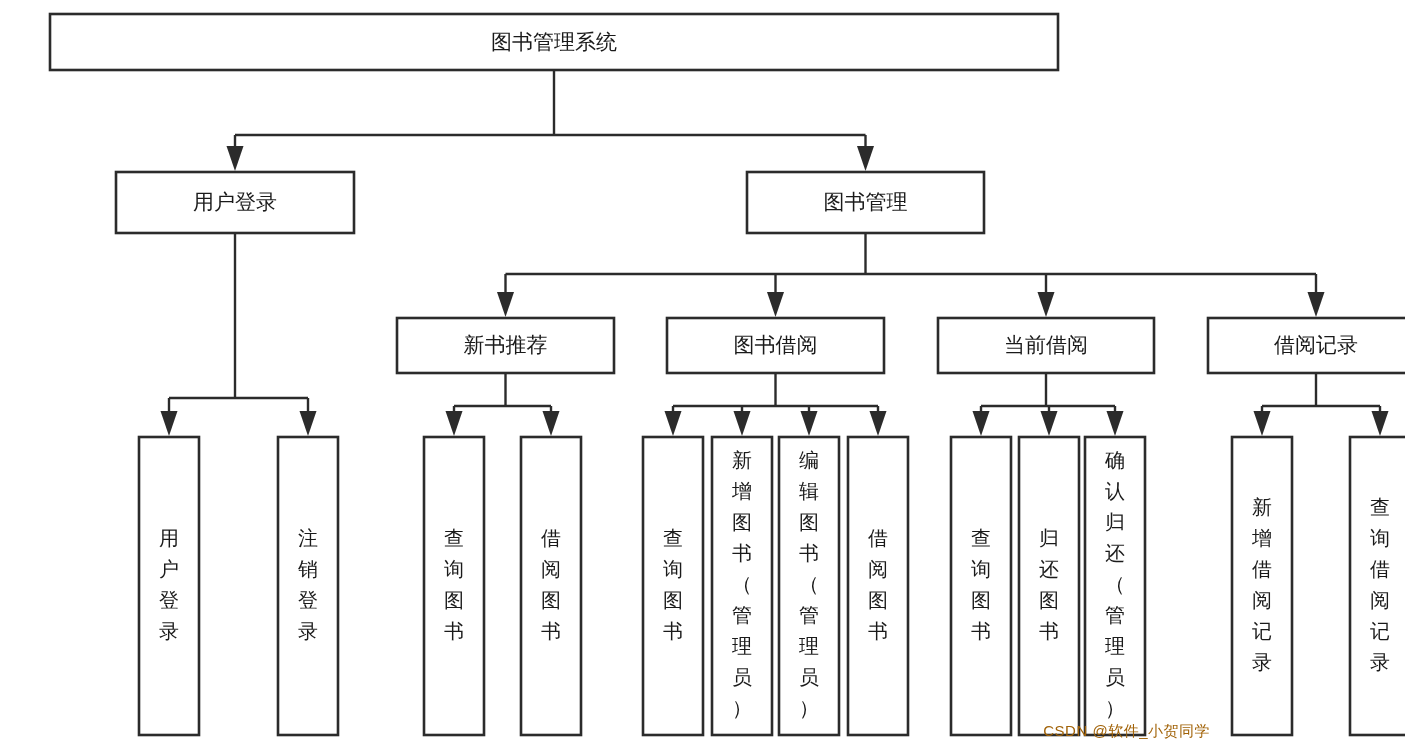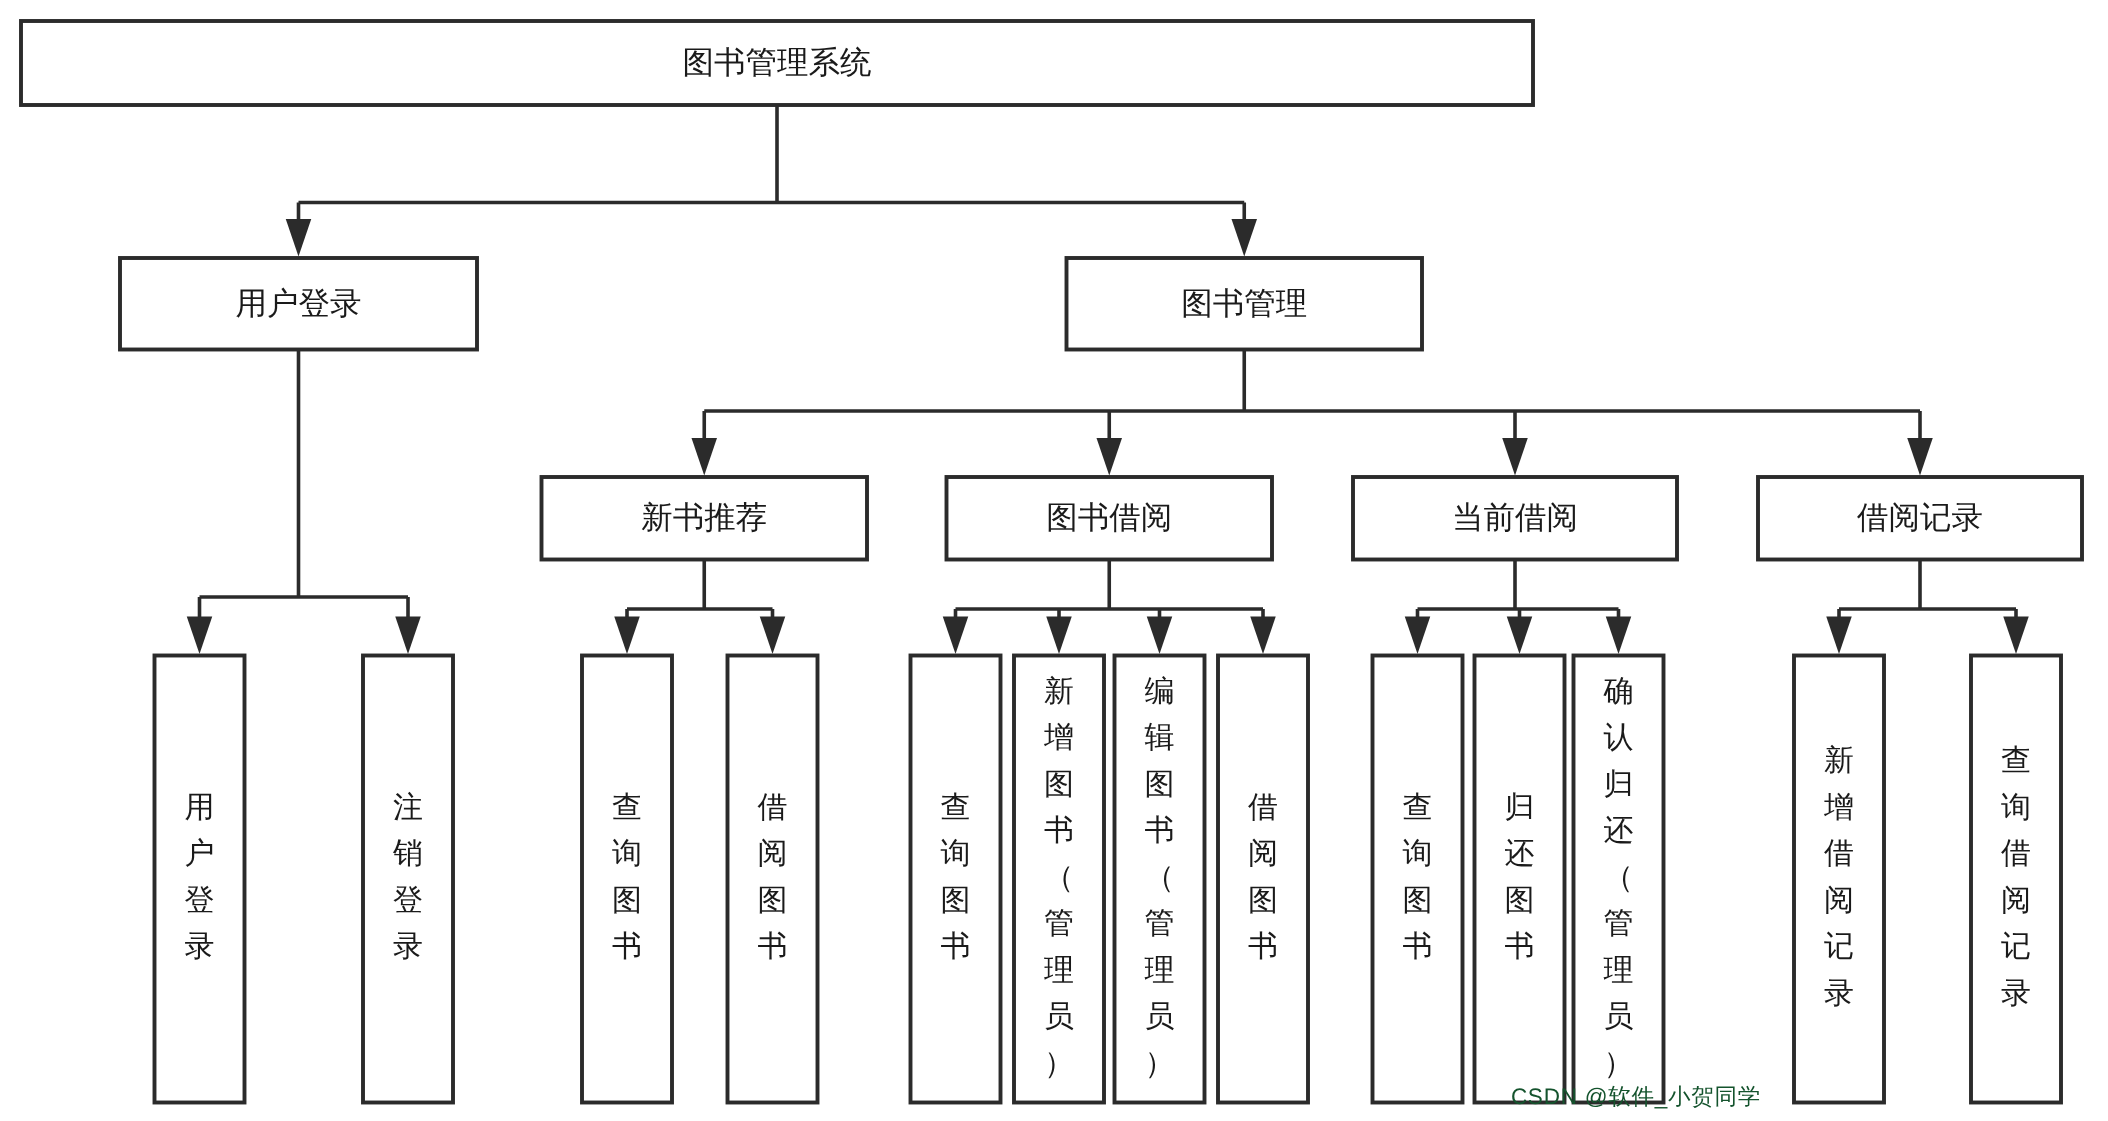--- a/index.html
+++ b/index.html
@@ -12,20 +12,21 @@
     width: 1405px;
     height: 747px;
     font-family: "Liberation Sans", "DejaVu Sans", sans-serif;
     overflow: hidden;
     position: relative;
   }
   #diagram-root {
     position: relative;
     width: 1188px;
     height: 747px;
+    margin-left: 36px;
   }
   svg#diagram-canvas {
     position: absolute;
     left: 0;
     top: 0;
     width: 1405px;
     height: 747px;
     display: block;
   }
   .node-box {
@@ -52,21 +53,21 @@
   }
   .arrow-head {
     fill: #2b2b2b;
     stroke: none;
   }
   .watermark {
     position: absolute;
     right: 14px;
     bottom: 6px;
     font-size: 15px;
-    color: #14532d;
+    color: #a16207;
     font-family: "Liberation Sans", "DejaVu Sans", sans-serif;
     white-space: nowrap;
     letter-spacing: 0.5px;
     user-select: none;
   }
 </style>
 </head>
 <body>
 
 <div id="diagram-root">

